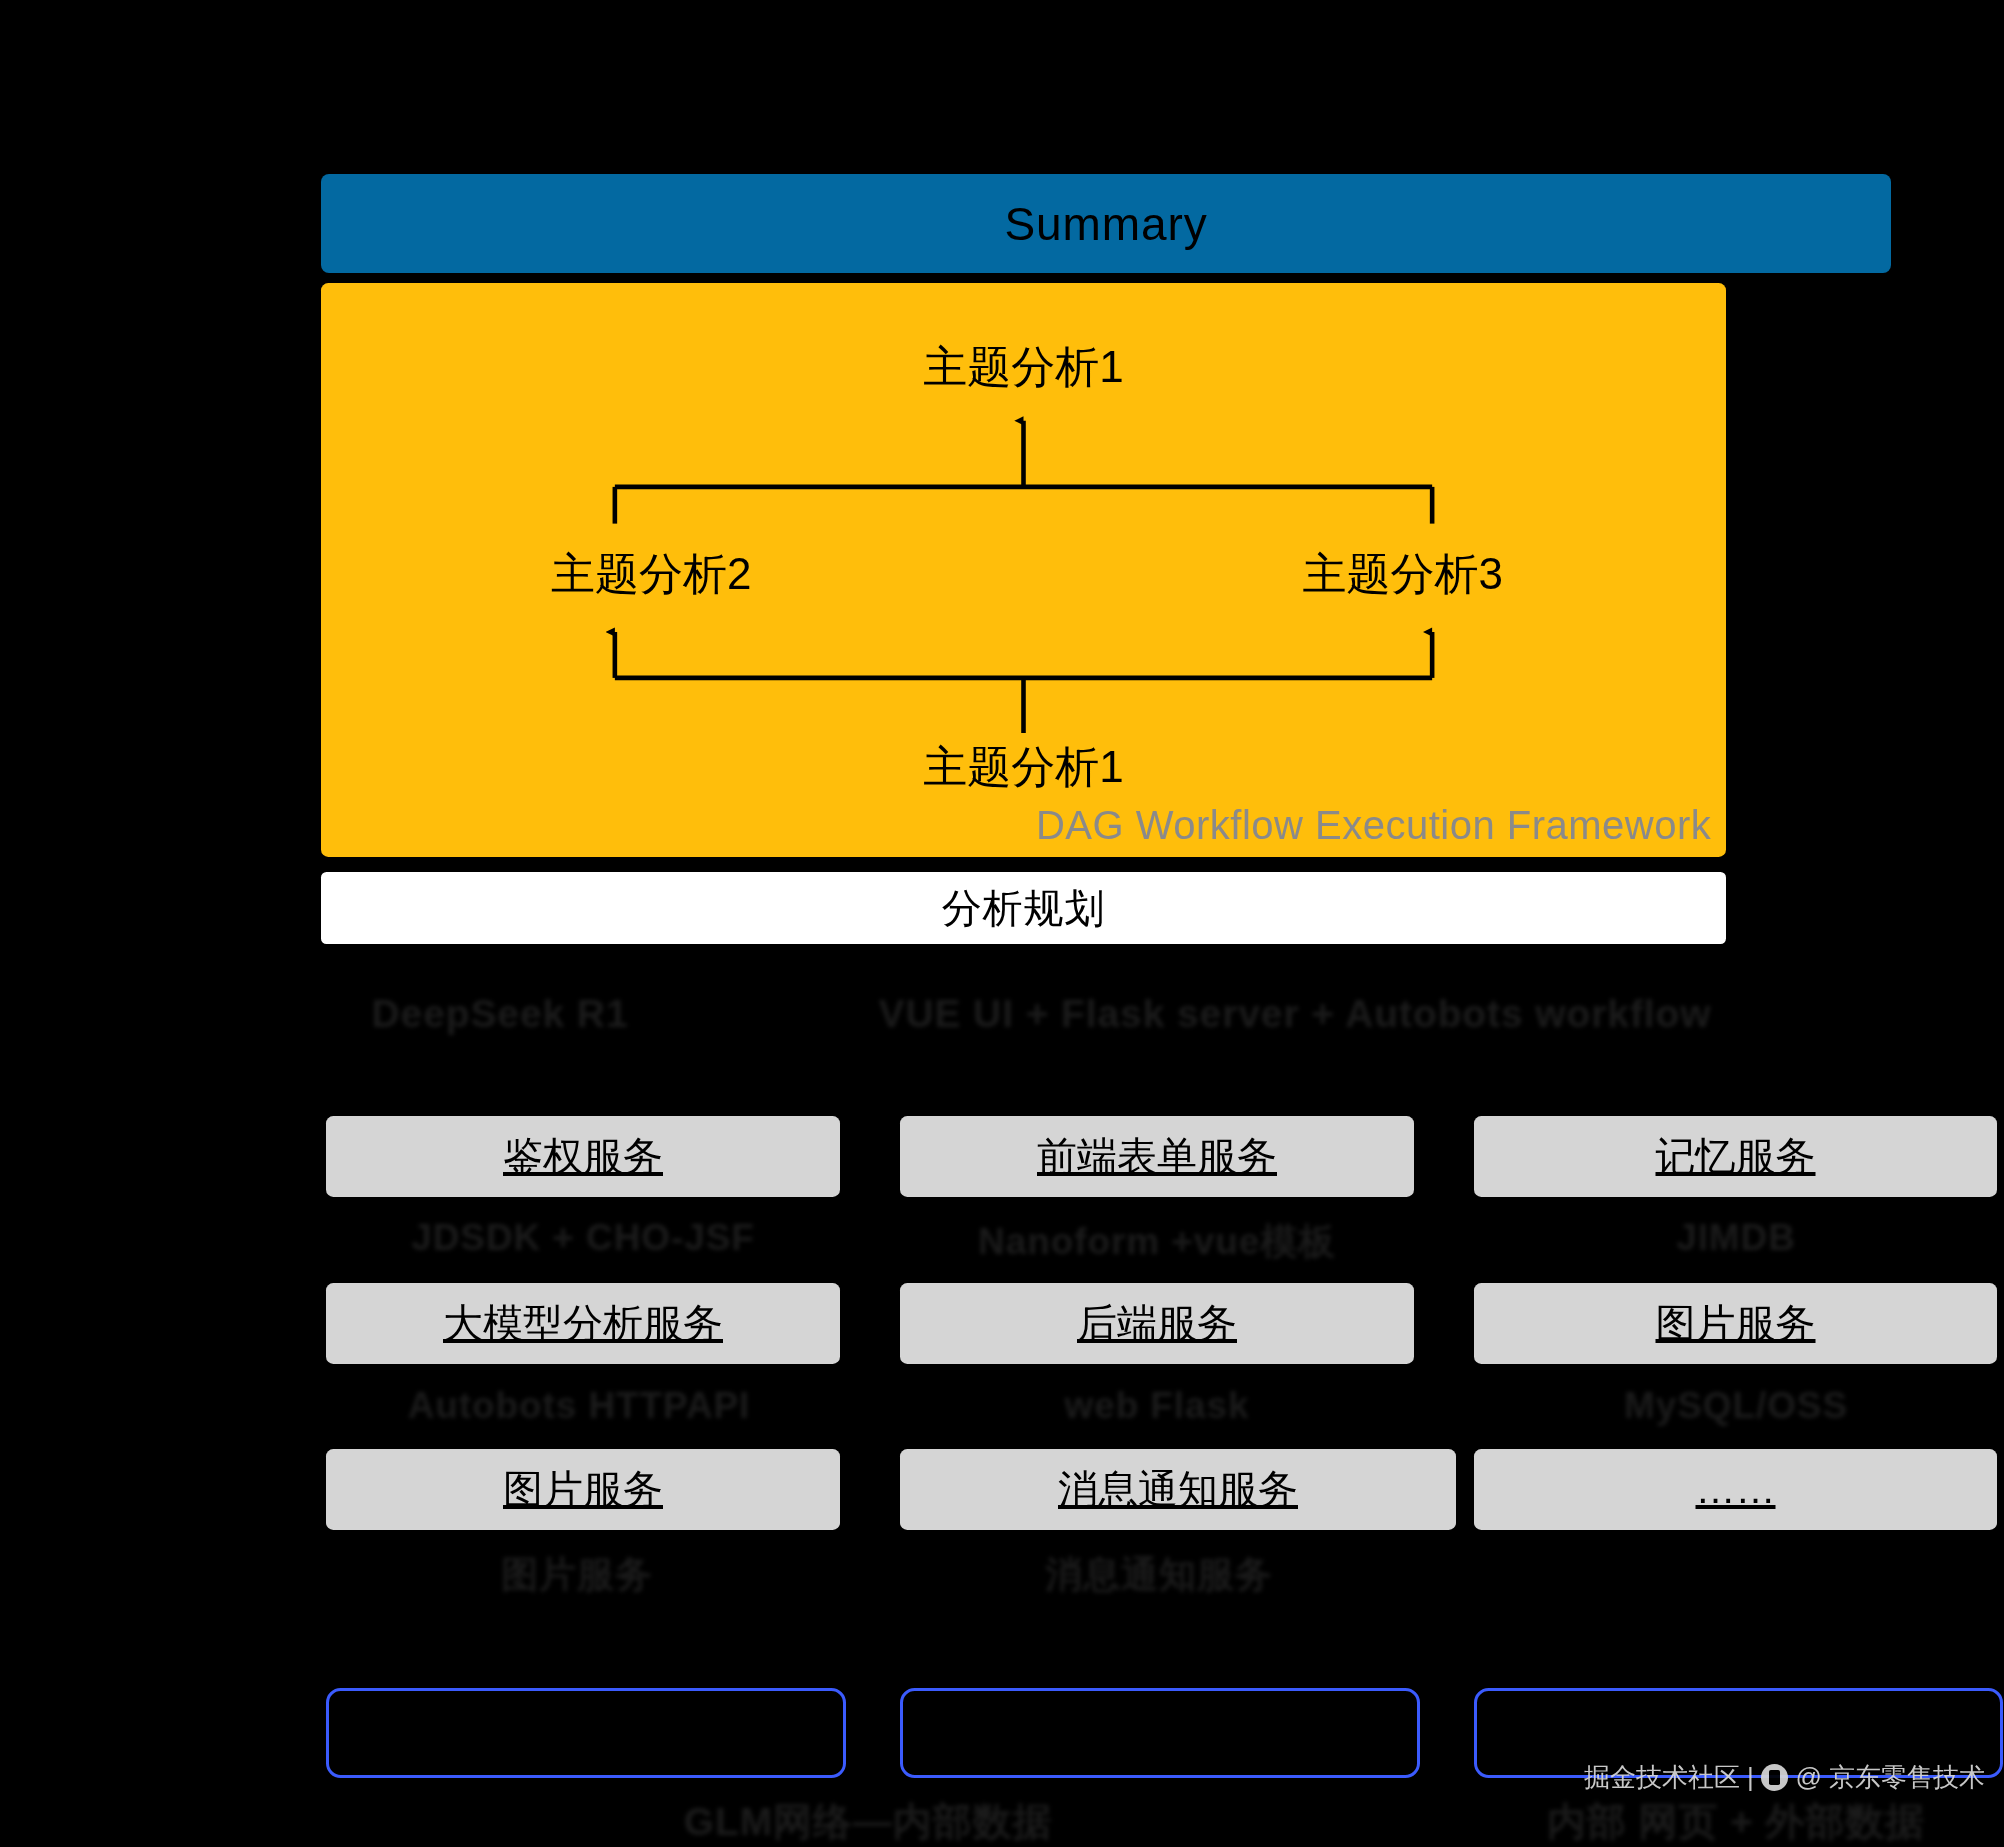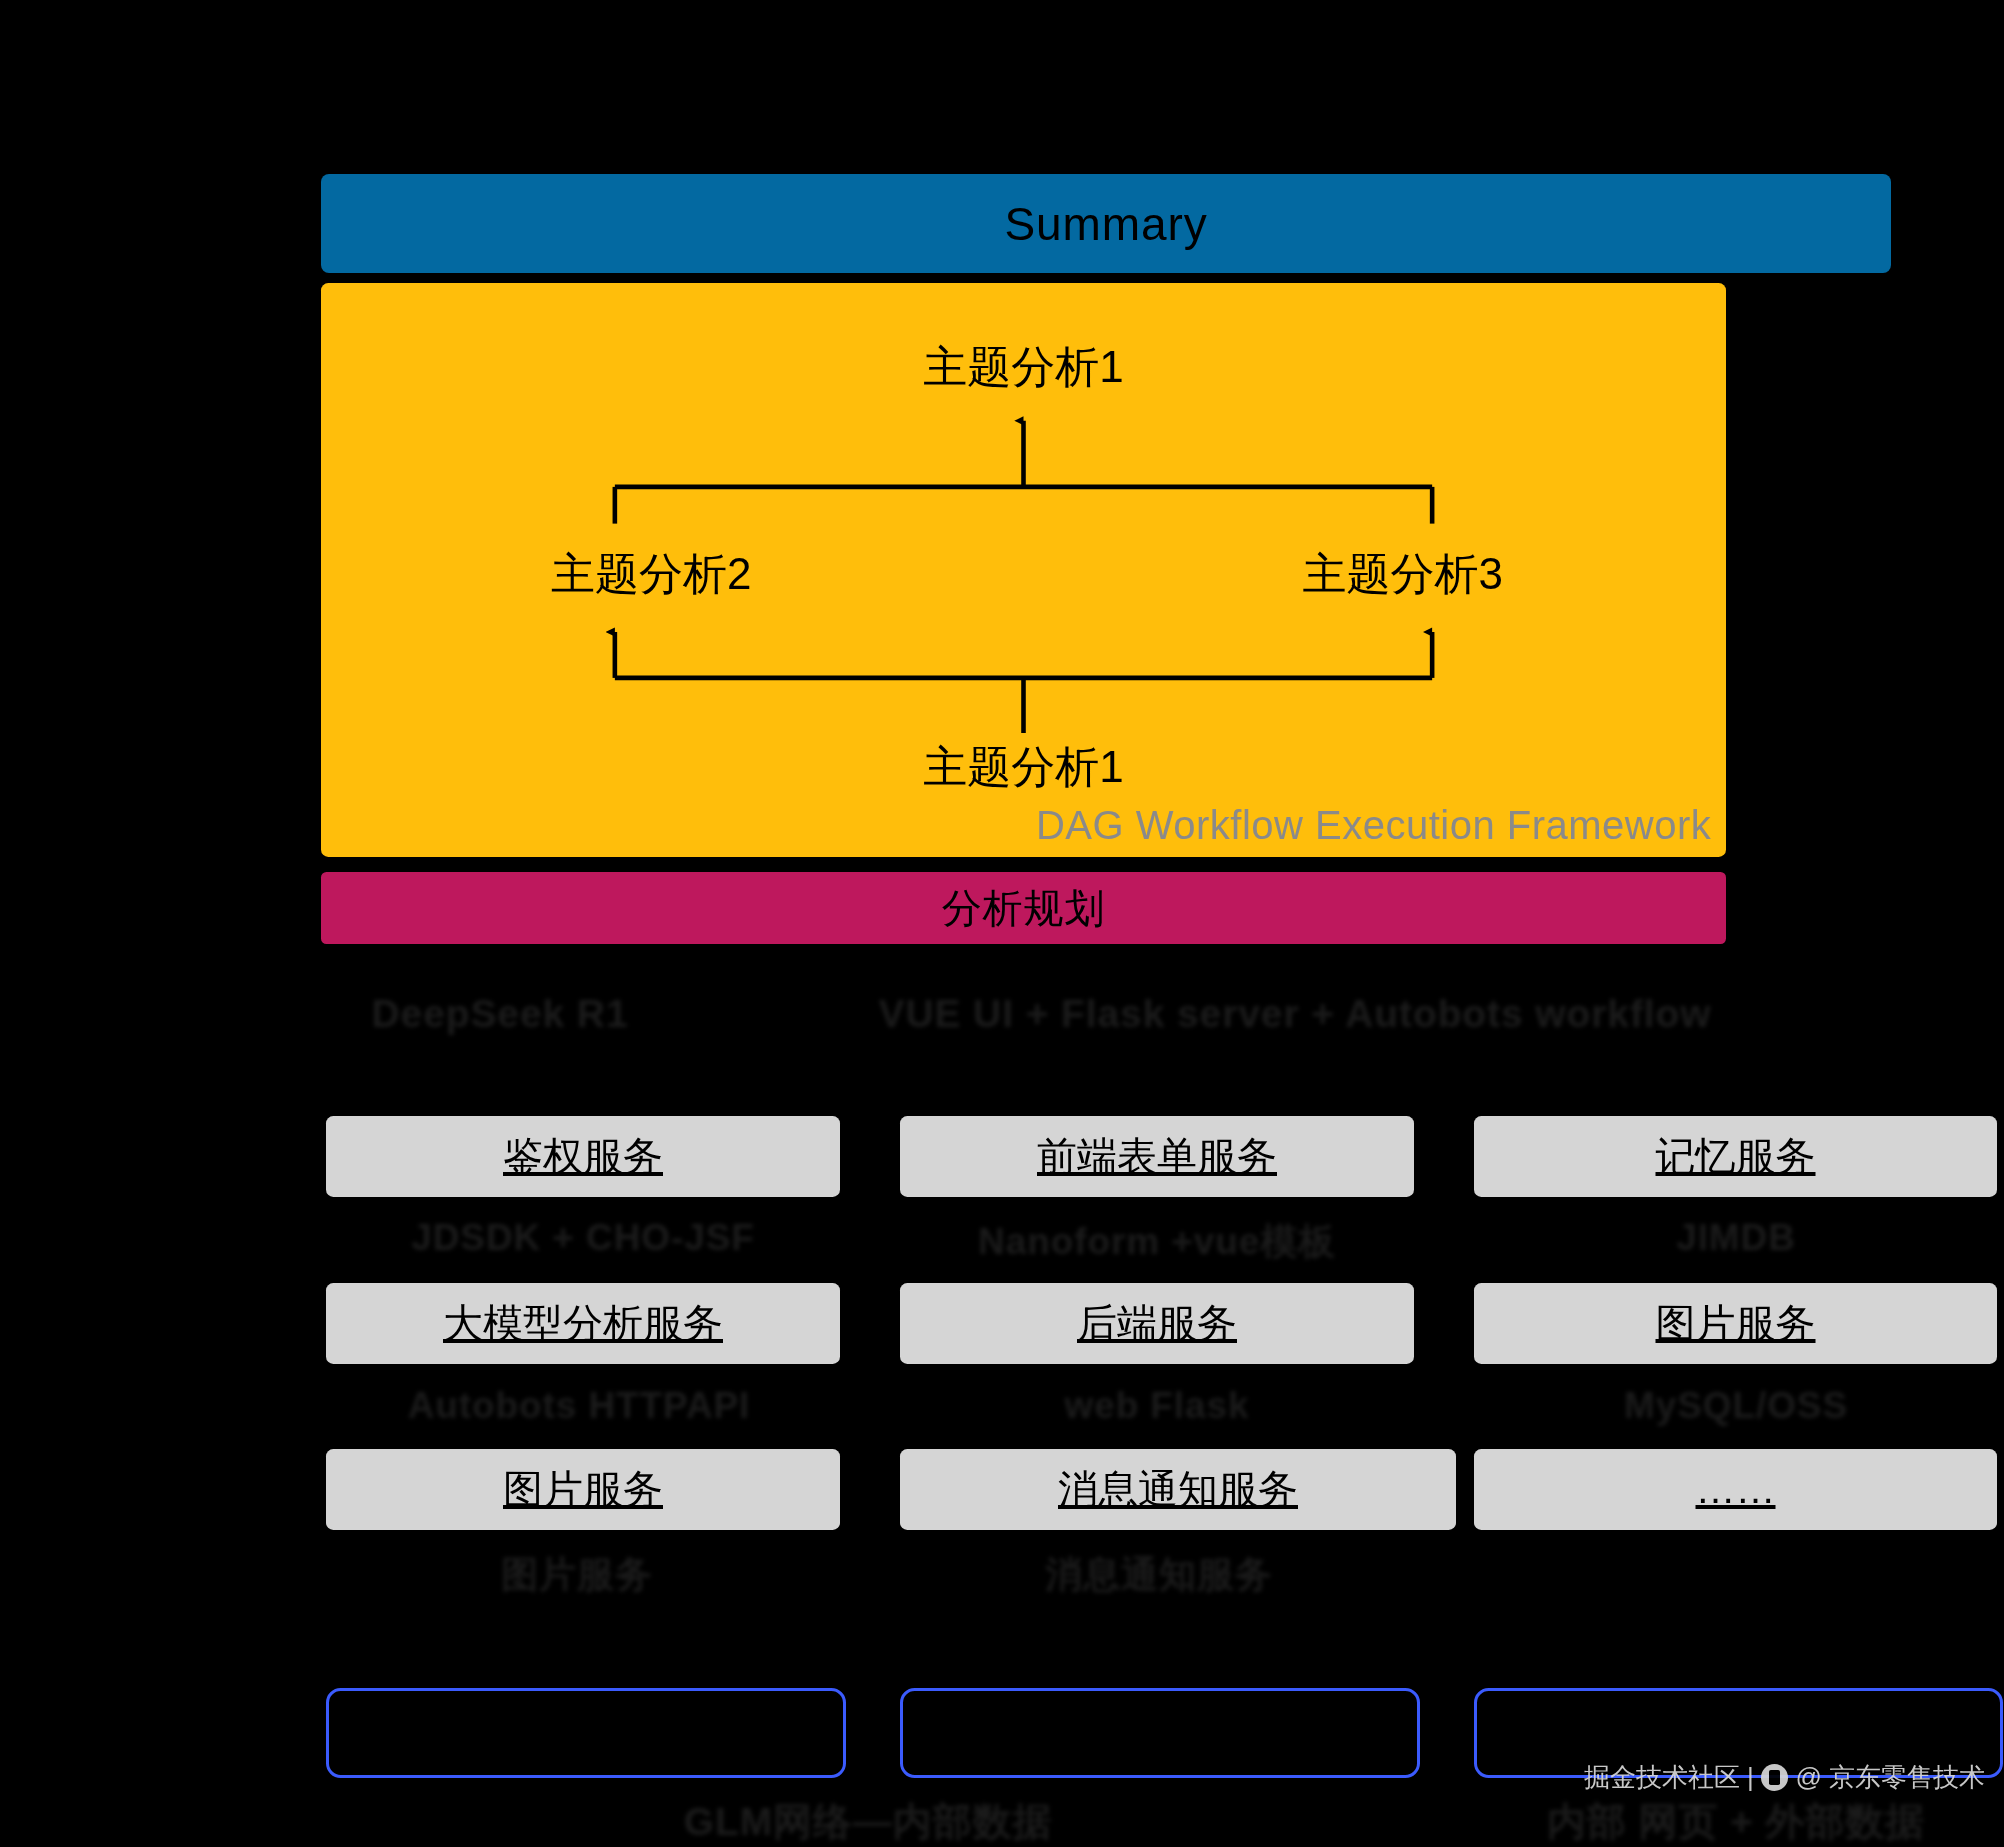--- a/index.html
+++ b/index.html
@@ -73,21 +73,21 @@
     height: 100%;
     pointer-events: none;
   }
 
   .plan-bar {
     position: absolute;
     left: 321px;
     top: 872px;
     width: 1405px;
     height: 72px;
-    background: #be185d;
+    background: #ffffff;
     border-radius: 5.5px;
     display: flex;
     align-items: center;
     justify-content: center;
     color: #000;
     font-size: 40px;
     letter-spacing: 0.9px;
   }
 
   

